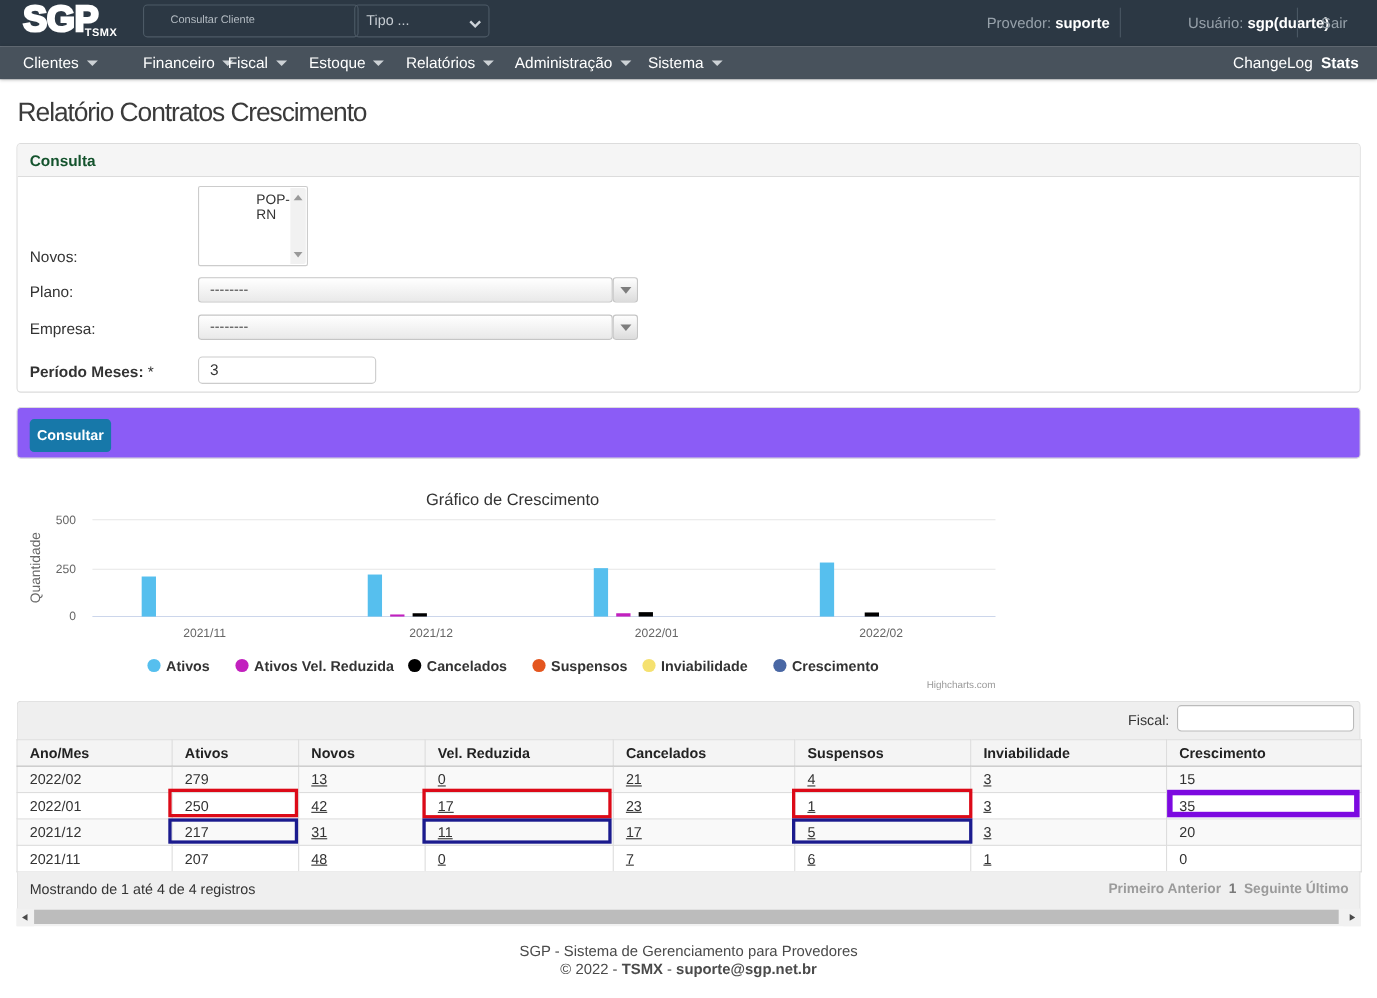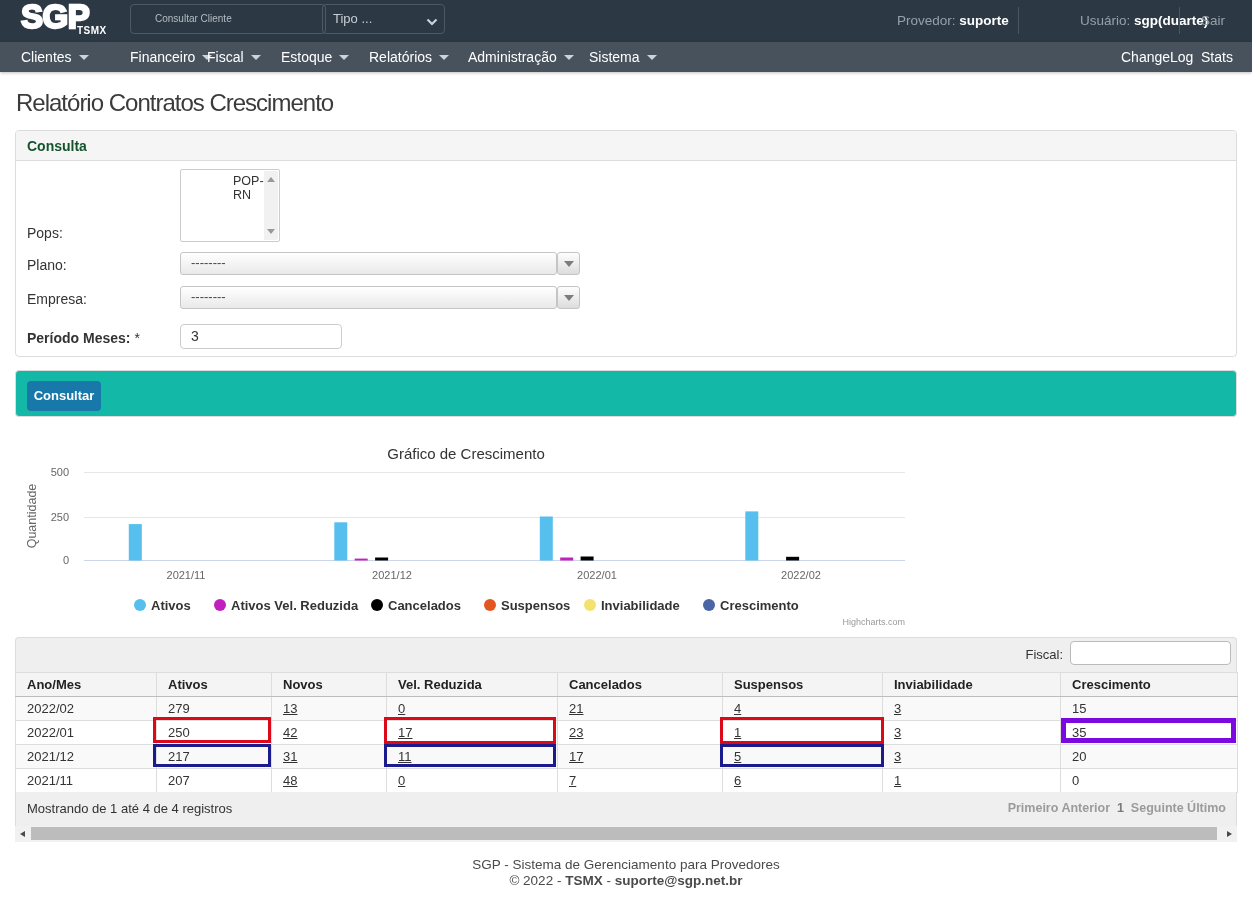--- a/index.html
+++ b/index.html
@@ -37,21 +37,21 @@
 #msel .opt { padding:4px 0 0 7px; font-size:12.5px; }
 #msel .sbar { position:absolute; right:1px; top:1px; bottom:1px; width:14px; background:#f1f1f1; border-radius:0 2px 2px 0; }
 .uparr { position:absolute; top:6px; left:3px; width:0; height:0; border-left:4px solid transparent; border-right:4px solid transparent; border-bottom:5px solid #999; }
 .dnarr { position:absolute; bottom:6px; left:3px; width:0; height:0; border-left:4px solid transparent; border-right:4px solid transparent; border-top:5px solid #999; }
 .sel { position:absolute; height:23px; border:1px solid #c5c5c5; border-radius:3px; background:linear-gradient(#ffffff,#e9e9e9); font-size:13px; color:#454545; line-height:20px; padding-left:10px; letter-spacing:0px; }
 .selbtn { position:absolute; width:23px; height:23px; border:1px solid #c5c5c5; border-radius:3px; background:linear-gradient(#fefefe,#dcdcdc); }
 .selbtn .dn { position:absolute; left:6px; top:8px; width:0; height:0; border-left:5px solid transparent; border-right:5px solid transparent; border-top:6px solid #7d7d7d; }
 #periodo { left:164px; top:193px; width:162px; height:25px; border:1px solid #ccc; border-radius:4px; font-size:14px; color:#333; line-height:23px; padding-left:10px; }
 
 
-#btnpanel { left:15px; top:370px; width:1222px; height:47px; background:#14b8a6; border:1px solid #dcdcdc; border-radius:4px; }
+#btnpanel { left:15px; top:370px; width:1222px; height:47px; background:#8b5cf6; border:1px solid #dcdcdc; border-radius:4px; }
 #btnconsultar { position:absolute; left:11px; top:10px; width:74px; height:30px; background:#1778a9; border-radius:4px; color:#fff; font-size:13px; font-weight:bold; text-align:center; line-height:30px; }
 
 
 #ttoolbar { left:15px; top:637px; width:1222px; height:35px; background:#efefef; border:1px solid #dcdcdc; border-bottom:none; border-radius:4px 4px 0 0; }
 #buscarlbl { position:absolute; right:173px; top:9px; font-size:13px; color:#333; }
 #buscarinp { position:absolute; right:5px; top:3px; width:161px; height:24px; border:1px solid #bbb; border-radius:4px; background:#fff; }
 #dtable { left:15px; top:672px; width:1222px; border-collapse:collapse; table-layout:fixed; font-size:13px; color:#333; }
 #dtable th { border:1px solid #ddd; border-bottom:1px solid #bdbdbd; height:24px; text-align:left; padding-left:11px; font-size:13px; color:#222; background:#f4f4f4; }
 #dtable td { border:1px solid #ddd; height:24px; padding-left:11px; }
 #dtable tr.odd td { background:#f9f9f9; }
@@ -98,27 +98,27 @@
 
   <div class="abs" id="navbar"></div>
   <div class="nav-item" style="left:21px; top:42px;">Clientes<span class="caret"></span></div>
   <div class="nav-item" style="left:108px; top:42px;margin-left:22px;">Financeiro<span class="caret"></span></div>
   <div class="nav-item" style="left:207px; top:42px;">Fiscal<span class="caret"></span></div>
   <div class="nav-item" style="left:281px; top:42px;">Estoque<span class="caret"></span></div>
   <div class="nav-item" style="left:369px; top:42px;">Relatórios<span class="caret"></span></div>
   <div class="nav-item" style="left:468px; top:42px;">Administração<span class="caret"></span></div>
   <div class="nav-item" style="left:589px; top:42px;">Sistema<span class="caret"></span></div>
   <div class="nav-item" style="left:1121px; top:42px; font-weight:400;">ChangeLog</div>
-  <div class="nav-item" style="left:1201px; top:42px; font-weight:normal;">Stats</div>
+  <div class="nav-item" style="left:1201px; top:42px; font-weight:bold;">Stats</div>
 
   <div class="abs" id="h1">Relatório Contratos Crescimento</div>
 
   <div class="abs panel" id="consulta">
     <div class="phead">Consulta</div>
-    <div class="flabel" style="left:11px; top:94px;">Pops:</div>
+    <div class="flabel" style="left:11px; top:94px;">Novos:</div>
     <div class="abs" id="msel">
       <div class="opt">POP-RN</div>
       <div class="sbar">
           <span class="uparr"></span>
           <span class="dnarr"></span>
         </div>
     </div>
     <div class="flabel" style="left:11px; top:126px;">Plano:</div>
     <div class="sel" style="left:164px; top:121px; width:377px;">--------</div>
     <div class="selbtn" style="left:541px; top:121px;">

